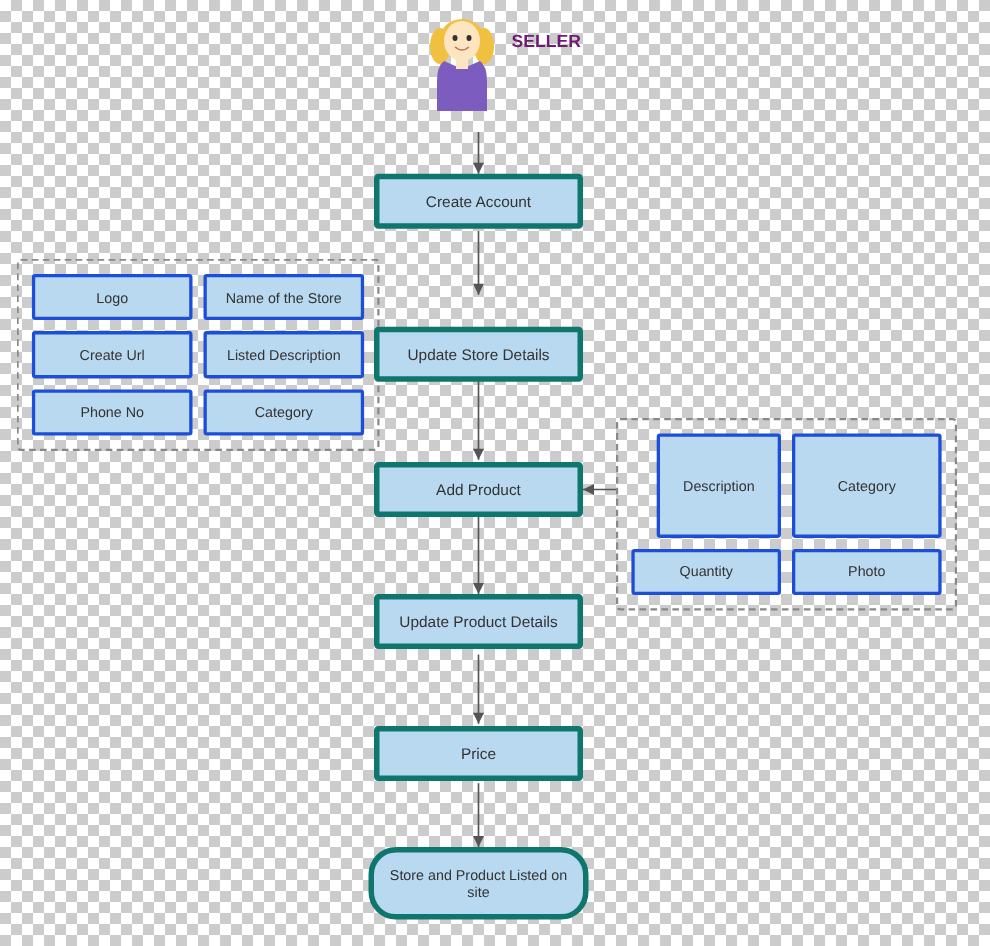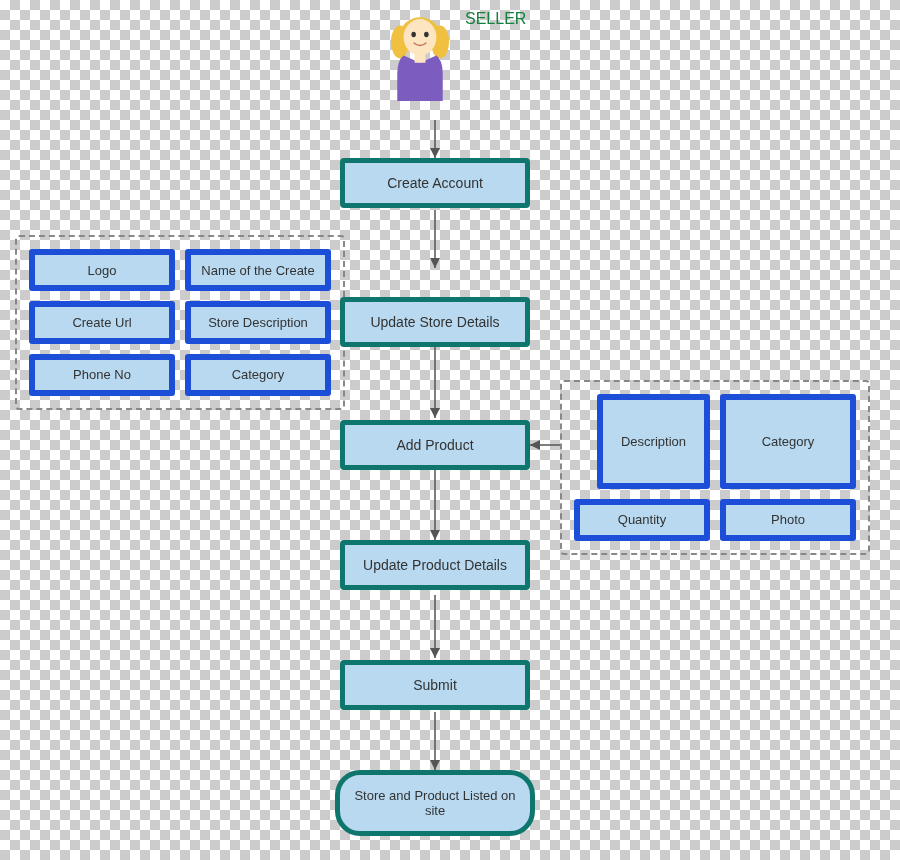--- a/index.html
+++ b/index.html
@@ -81,21 +81,21 @@
       border-radius: 4px;
       display: grid;
       grid-template-columns: 1fr 1fr;
       grid-template-rows: 1fr 1fr 1fr;
       gap: 10px;
       padding: 12px;
     }
 
     .detail-cell {
       background-color: #b8d9f0;
-      border: 6px solid #1d4ed8;
+      border: 3px solid #1d4ed8;
       border-radius: 3px;
       display: flex;
       align-items: center;
       justify-content: center;
       font-size: 13px;
       color: #333;
     }
 
     
     .detail-panel-right {
@@ -162,40 +162,40 @@
 
       <ellipse cx="33" cy="27" rx="2.5" ry="3" fill="#333"></ellipse>
       <ellipse cx="47" cy="27" rx="2.5" ry="3" fill="#333"></ellipse>
 
       <path d="M33 36 Q40 42 47 36" stroke="#c07050" stroke-width="1.5" fill="none"></path>
 
       <path d="M15 70 Q15 55 22 50 L40 58 L58 50 Q65 55 65 70 L65 100 L15 100 Z" fill="#7c5cbf"></path>
 
       <rect x="34" y="46" width="12" height="12" fill="#fce5c0"></rect>
     </svg>
-    <span style="font-size:16px; font-weight:normal; color:#15803d; margin-left:5px;">SELLER</span>
+    <span style="font-size:16px; font-weight:bold; color:#701a75; margin-top:20px; margin-left:5px;">SELLER</span>
   </div>
 </div>
 
 <div class="flow-box box-rect" style="top:158px; left:340px;">
   <span>Create Account</span>
 </div>
 
 <div class="detail-panel-left">
   <div class="detail-cell">
     <span>Logo</span>
   </div>
   <div class="detail-cell">
-    <span>Name of the Create</span>
+    <span>Name of the Store</span>
   </div>
   <div class="detail-cell">
     <span>Create Url</span>
   </div>
   <div class="detail-cell">
-    <span>Store Description</span>
+    <span>Listed Description</span>
   </div>
   <div class="detail-cell">
     <span>Phone No</span>
   </div>
   <div class="detail-cell">
     <span>Category</span>
   </div>
 </div>
 
 <div class="flow-box box-rect" style="top:297px; left:340px;">
@@ -221,18 +221,18 @@
   <div class="detail-cell" style="grid-column: 2;">
     <span>Photo</span>
   </div>
 </div>
 
 <div class="flow-box box-rect" style="top:540px; left:340px;">
   <span>Update Product Details</span>
 </div>
 
 <div class="flow-box box-rect" style="top:660px; left:340px;">
-  <span>Submit</span>
+  <span>Price</span>
 </div>
 
 <div class="flow-box box-oval" style="top:770px; left:335px;">
   <span style="font-size:13px; padding:4px;">Store and Product Listed on site</span>
 </div>
 
 </body></html>

